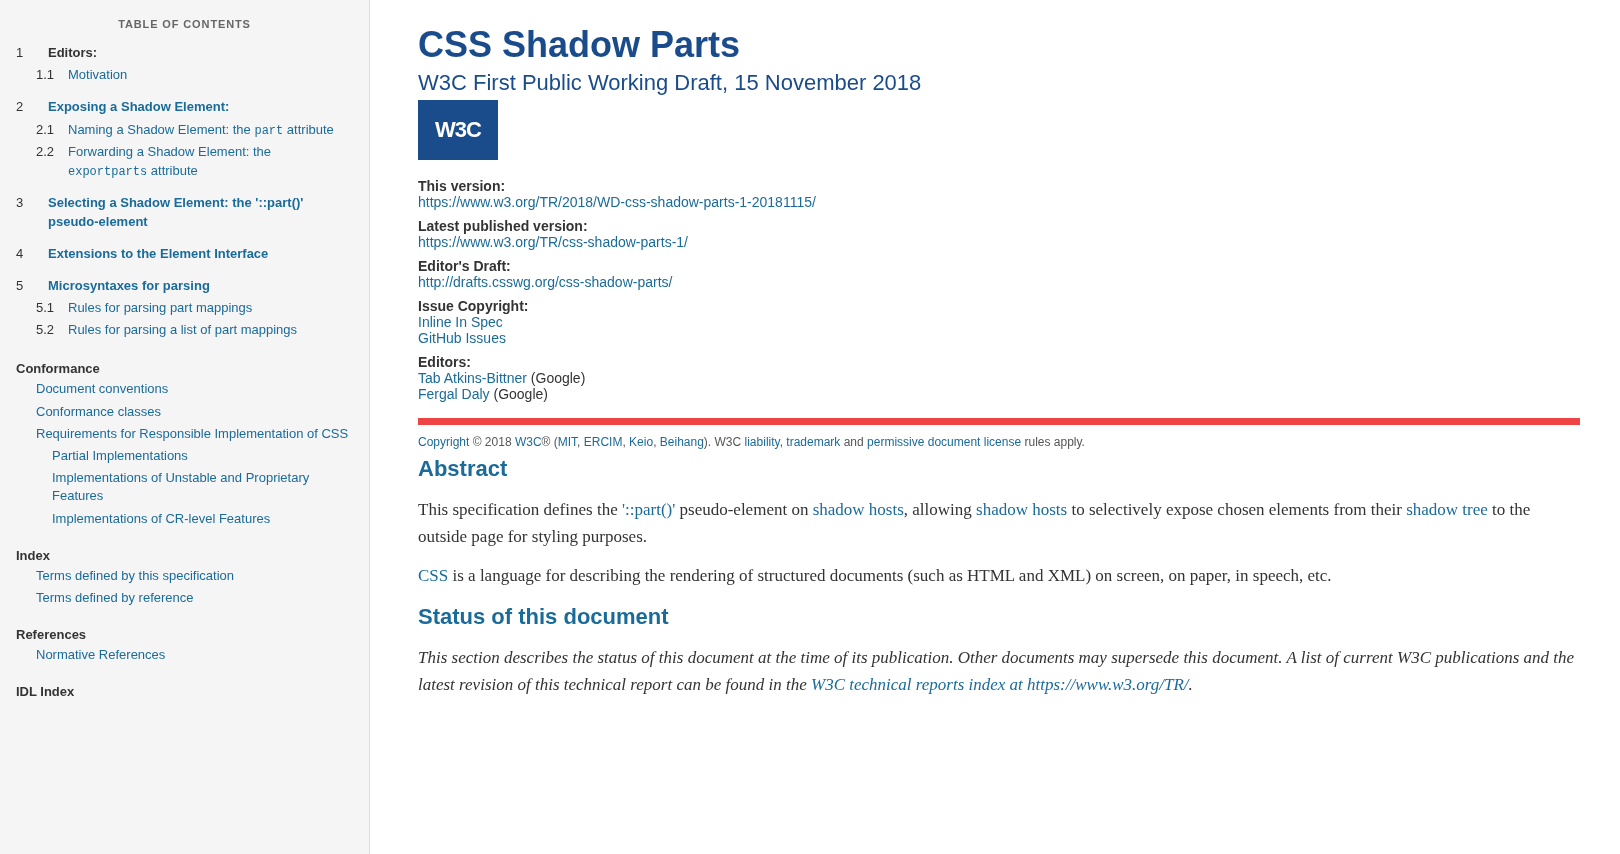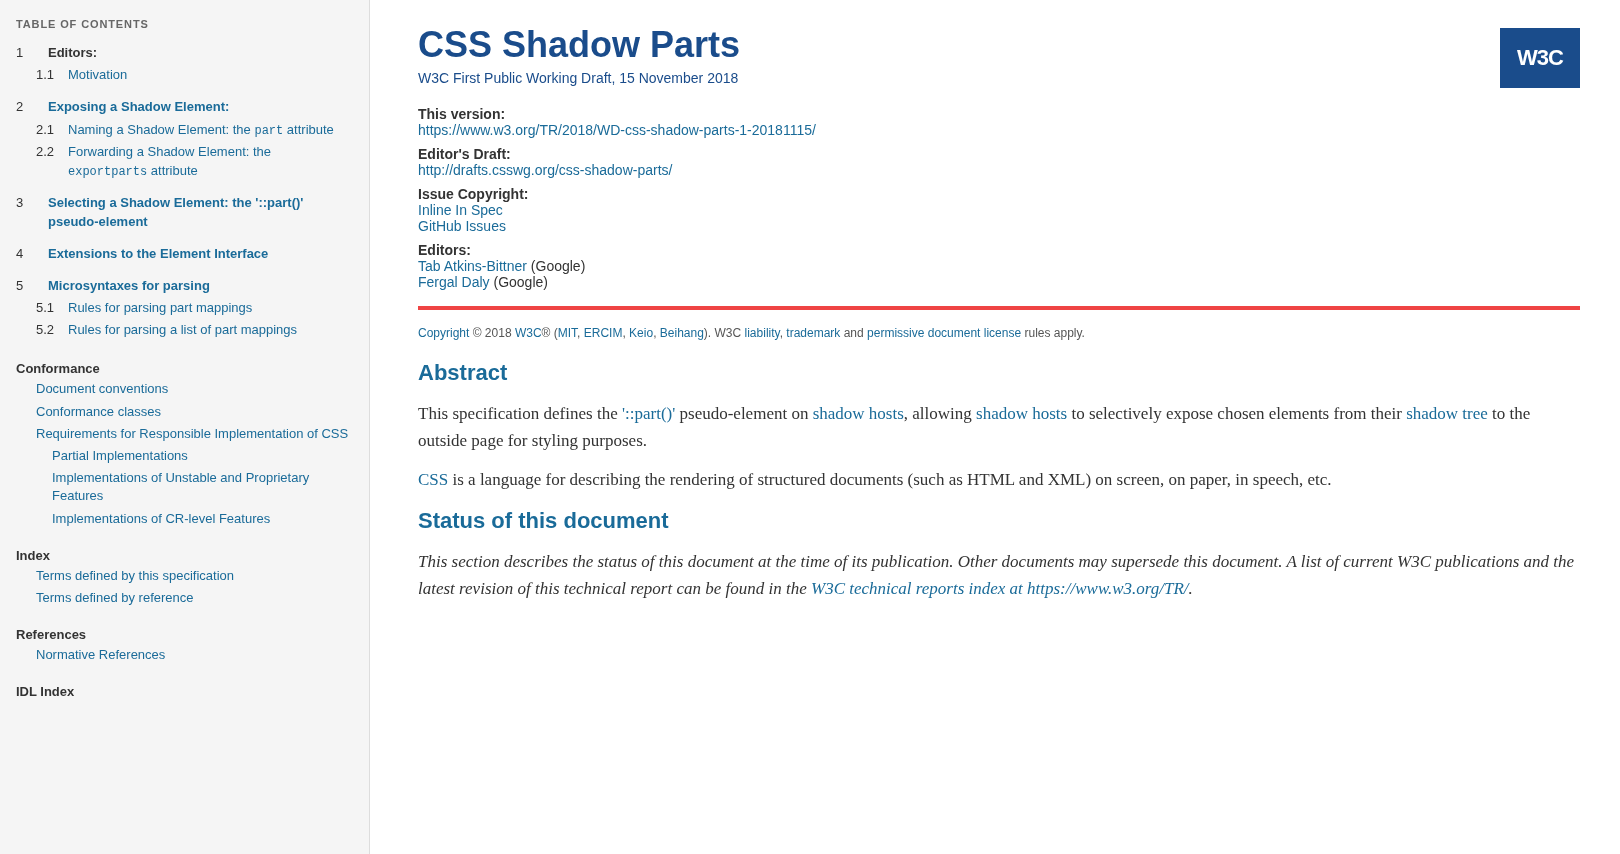--- a/index.html
+++ b/index.html
@@ -23,20 +23,21 @@
       font-size: 13px;
       overflow-y: auto;
     }
     #sidebar .toc-title {
       font-size: 11px;
       font-weight: bold;
       color: #666;
       letter-spacing: 0.08em;
       margin-bottom: 12px;
       text-transform: uppercase;
+      text-align: center;
     }
     .toc-section {
       margin-bottom: 2px;
     }
     .toc-entry {
       display: flex;
       align-items: flex-start;
       padding: 2px 0;
       line-height: 1.4;
     }
@@ -82,32 +83,33 @@
       padding: 24px 40px 40px 48px;
       overflow-y: auto;
       max-width: 1250px;
     }
 
     .doc-header {
       display: flex;
       align-items: flex-start;
       justify-content: space-between;
       margin-bottom: 18px;
+      flex-direction: column;
     }
     .doc-title-block {}
     .doc-title {
       font-family: Arial, Helvetica, sans-serif;
       font-size: 36px;
       font-weight: bold;
       color: #1a4c8b;
       margin-bottom: 4px;
     }
     .doc-subtitle {
       font-family: Arial, Helvetica, sans-serif;
-      font-size: 14px;
+      font-size: 22px;
       color: #1a4c8b;
     }
     .w3c-logo {
       background: #1a4c8b;
       color: #fff;
       font-family: Arial, Helvetica, sans-serif;
       font-size: 22px;
       font-weight: bold;
       width: 80px;
       height: 60px;
@@ -142,24 +144,24 @@
     }
     .meta-inline-link {
       color: #1a6b99;
       text-decoration: none;
     }
 
     .copyright-bar {
       font-family: Arial, Helvetica, sans-serif;
       font-size: 12px;
       color: #555;
-      border-top: 4px solid #ef4444;
-      padding-top: 16px;
+      border-top: 7px solid #ef4444;
+      padding-top: 10px;
       margin-top: 16px;
-      margin-bottom: 20px;
+      margin-bottom: 7px;
     }
     .copyright-bar a {
       color: #1a6b99;
       text-decoration: none;
     }
 
     .section-title {
       font-family: Arial, Helvetica, sans-serif;
       font-size: 22px;
       color: #1a6b99;
@@ -353,20 +355,24 @@
     </div>
     <div class="w3c-logo">
       <span class="w3c-text">W3C</span>
     </div>
   </div>
 
   <div class="meta-block">
     <div class="meta-row">
       <span class="meta-label">This version:</span>
       <a class="meta-link" href="#">https://www.w3.org/TR/2018/WD-css-shadow-parts-1-20181115/</a>
+    </div>
+    <div class="meta-row">
+      <span class="meta-label">Latest published version:</span>
+      <a class="meta-link" href="#">https://www.w3.org/TR/css-shadow-parts-1/</a>
     </div>
     <div class="meta-row">
       <span class="meta-label">Editor's Draft:</span>
       <a class="meta-link" href="#">http://drafts.csswg.org/css-shadow-parts/</a>
     </div>
     <div class="meta-row">
       <span class="meta-label">Issue Copyright:</span>
       <a class="meta-link" href="#">Inline In Spec</a>
       <a class="meta-link" href="#">GitHub Issues</a>
     </div>

